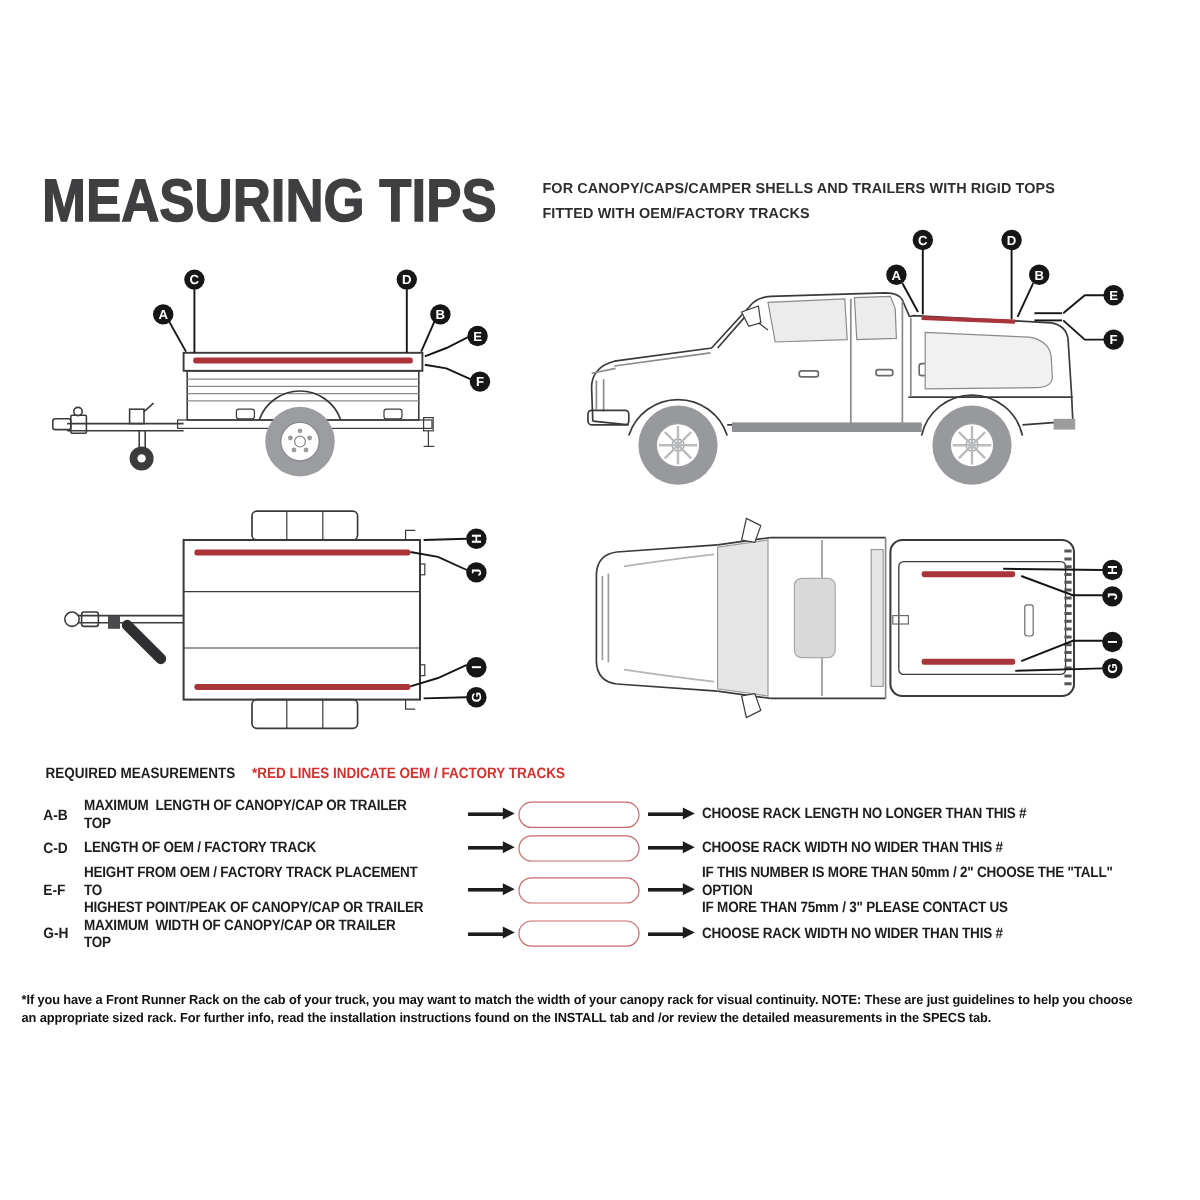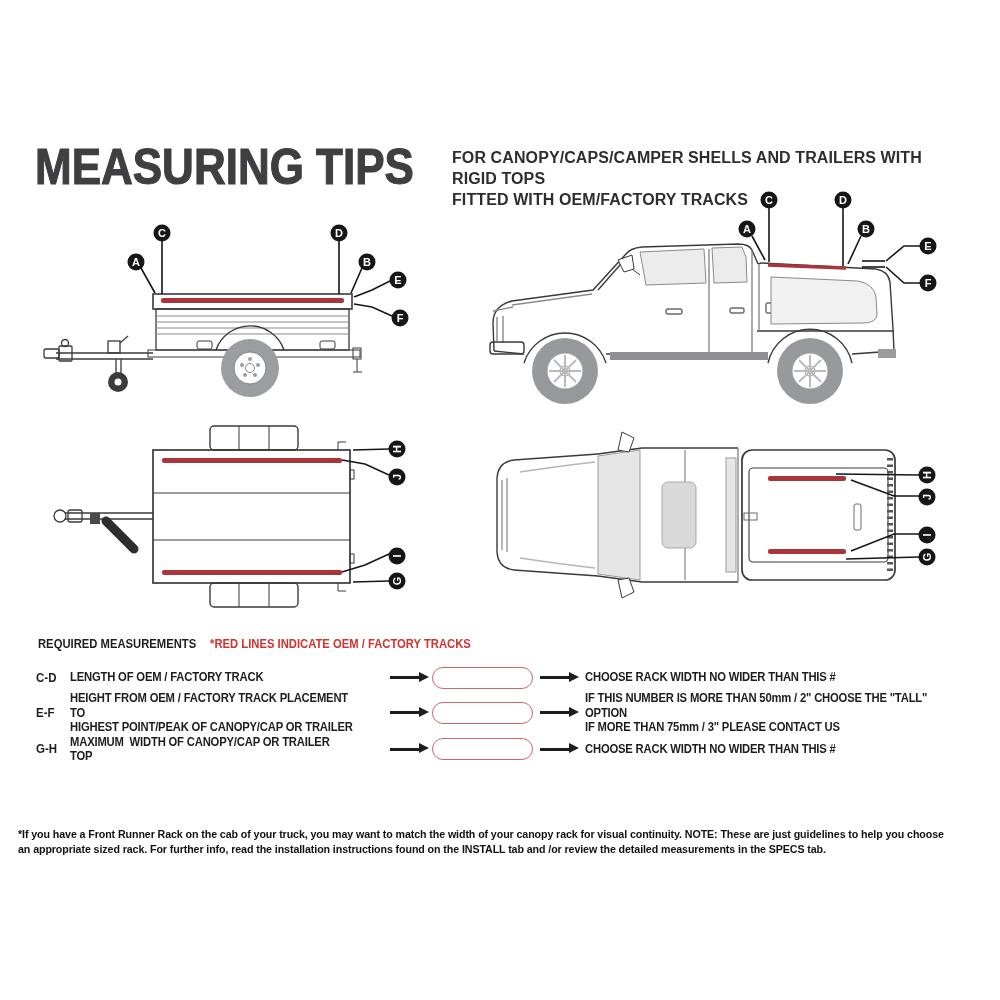--- a/index.html
+++ b/index.html
@@ -2,21 +2,21 @@
 <html><head>
 <meta charset="utf-8">
 <style>
   html,body{margin:0;padding:0;background:#fff;}
   .canvas{position:relative;width:1000px;height:1000px;background:#fff;overflow:hidden;
           font-family:"Liberation Sans",sans-serif;color:#1d1d1b;border-radius:23px;}
   
   .title{position:absolute;left:35px;top:138px;font-size:50px;font-weight:bold;color:#3f3f41;
          letter-spacing:0;transform:scaleX(0.88);transform-origin:left top;white-space:nowrap;
          -webkit-text-stroke:1.1px #3f3f41;}
-  .subtitle{position:absolute;left:452px;top:147px;width:510px;font-size:16px;font-weight:bold;
+  .subtitle{position:absolute;left:452px;top:147px;width:510px;font-size:12px;font-weight:bold;
             color:#2e2e30;line-height:21px;white-space:pre-line;letter-spacing:0.1px;}
   
   .dg{position:absolute;}
   .dg svg text.badge-letter{font-family:"Liberation Sans",sans-serif;font-weight:bold;font-size:11px;fill:#fff;}
   
   .m-head{position:absolute;left:38px;top:637px;font-size:12.5px;font-weight:bold;color:#1d1d1b;
           transform:scaleX(0.9);transform-origin:left top;white-space:nowrap;}
   .m-note{position:absolute;left:210px;top:637px;font-size:12.5px;font-weight:bold;color:#d2322d;
           transform:scaleX(0.9);transform-origin:left top;white-space:nowrap;}
   .m-table{position:absolute;left:36px;top:664px;width:950px;display:flex;flex-direction:column;}
@@ -329,20 +329,34 @@
           </g>
       </g>
     </svg>
   </div>
 
   <div class="m-head">REQUIRED MEASUREMENTS</div>
   <div class="m-note">*RED LINES INDICATE OEM / FACTORY TRACKS</div>
 
   <div class="m-table">
 
+    <div class="m-row">
+      <div class="m-code">A-B</div>
+      <div class="m-label">MAXIMUM  LENGTH OF CANOPY/CAP OR TRAILER TOP</div>
+      <div>
+          <div class="arrow"></div>
+        </div>
+      <div>
+          <div class="pill"></div>
+        </div>
+      <div>
+          <div class="arrow"></div>
+        </div>
+      <div class="m-result">CHOOSE RACK LENGTH NO LONGER THAN THIS #</div>
+    </div>
 
     <div class="m-row">
       <div class="m-code">C-D</div>
       <div class="m-label">LENGTH OF OEM / FACTORY TRACK</div>
       <div>
           <div class="arrow"></div>
         </div>
       <div>
           <div class="pill"></div>
         </div>

